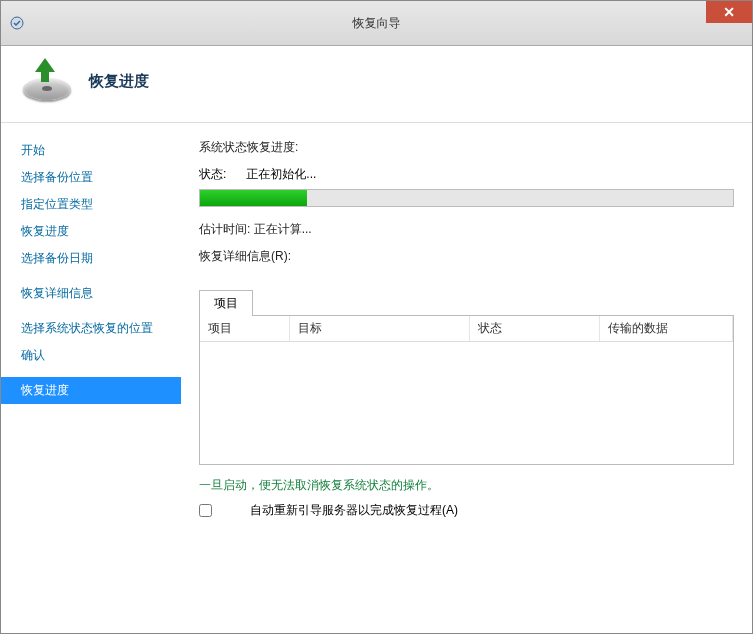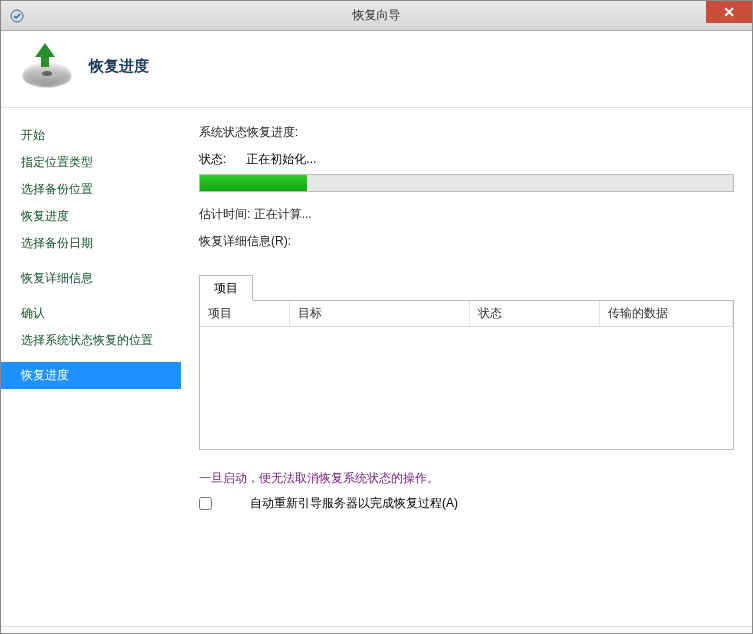--- a/index.html
+++ b/index.html
@@ -1,45 +1,45 @@
 <!DOCTYPE html>
 <html><head>
 <meta charset="utf-8">
 <style>
 * { box-sizing: border-box; margin: 0; padding: 0; }
 body { font-family: "Microsoft YaHei", "Segoe UI", sans-serif; font-size: 12px; background: #fff; width: 753px; height: 634px; overflow: hidden; border: 1px solid #888; }
-.titlebar { height: 30px; background: linear-gradient(#e8e8e8,#d8d8d8); display: flex; align-items: center; justify-content: center; position: relative; border-bottom: 1px solid #aaa; }
+.titlebar { height: 45px; background: linear-gradient(#e8e8e8,#d8d8d8); display: flex; align-items: center; justify-content: center; position: relative; border-bottom: 1px solid #aaa; }
 .titlebar-icon { position: absolute; left: 8px; width: 16px; height: 16px; }
 .titlebar-title { font-size: 12px; color: #333; }
 .close-btn { position: absolute; right: 0; top: 0; width: 46px; height: 22px; background: #c94f3a; color: #fff; display: flex; align-items: center; justify-content: center; font-size: 14px; font-weight: bold; cursor: pointer; }
 .header { display: flex; align-items: center; padding: 14px 18px 20px; border-bottom: 1px solid #ddd; }
 .header-icon { width: 56px; height: 42px; margin-right: 14px; position: relative; }
 .disc { width: 48px; height: 22px; border-radius: 50%/50%; background: linear-gradient(#ddd,#999); position: absolute; bottom: 2px; left: 4px; box-shadow: inset 0 2px 4px rgba(255,255,255,.6), 0 2px 2px rgba(0,0,0,.4); }
 .disc::after { content:""; position:absolute; width:10px; height:5px; border-radius:50%; background:#666; top:8px; left:19px; }
 .arrow-up { position: absolute; left: 16px; top: -2px; width: 0; height: 0; border-left: 10px solid transparent; border-right: 10px solid transparent; border-bottom: 14px solid #2a8f2a; }
 .arrow-stem { position: absolute; left: 22px; top: 10px; width: 8px; height: 12px; background: #2a8f2a; }
 .header-title { font-size: 15px; font-weight: bold; color: #1a3a5a; }
 .body { display: flex; height: 518px; }
 .sidebar { width: 180px; padding-top: 14px; }
-.sidebar-item { padding: 5px 20px; color: #14532d; cursor: pointer; font-size: 12px; }
+.sidebar-item { padding: 5px 20px; color: #0369a1; cursor: pointer; font-size: 12px; }
 .sidebar-item.active { background: #1e90ff; color: #fff; }
 .sidebar-gap { height: 8px; }
 .main { flex: 1; padding: 16px 18px 10px 18px; }
 .row-label { margin-bottom: 10px; color: #222; }
 .status-row { margin-bottom: 6px; }
 .status-label { display: inline-block; width: 44px; }
 .progress-bar { width: 100%; height: 18px; border: 1px solid #bcbcbc; background: #e6e6e6; margin-bottom: 14px; position: relative; }
 .progress-fill { position: absolute; left: 0; top: 0; bottom: 0; width: 20%; background: linear-gradient(#2fcf2f,#0aa60a); }
 .tabs { margin-top: 24px; }
 .tab { display: inline-block; padding: 4px 14px; border: 1px solid #bbb; border-bottom: none; background: #fff; position: relative; top: 1px; z-index: 2; }
 .table-wrap { border: 1px solid #bbb; height: 150px; background: #fff; }
 .table-head { display: flex; border-bottom: 1px solid #ddd; background: #fff; }
 .th { padding: 4px 8px; border-right: 1px solid #e5e5e5; font-size: 12px; color: #333; }
 .th1 { width: 90px; } .th2 { width: 180px; } .th3 { width: 130px; } .th4 { flex: 1; }
-.warn { margin-top: 20px; font-size: 12px; color: #701a75; }
+.warn { margin-top: 12px; font-size: 12px; color: #15803d; }
 .chk-row { margin-top: 8px; display: flex; align-items: center; gap: 32px; }
 .chk-row input { margin-right: 6px; }
 .footer { display: flex; justify-content: flex-end; padding: 14px 24px; gap: 10px; border-top: 1px solid #ddd; }
 </style>
 </head>
 <body>
 
 <div class="titlebar">
   <span class="titlebar-icon">
     <svg viewBox="0 0 16 16">
@@ -56,29 +56,29 @@
     <div class="disc"></div>
     <div class="arrow-stem"></div>
     <div class="arrow-up"></div>
   </div>
   <div class="header-title">恢复进度</div>
 </div>
 
 <div class="body">
   <div class="sidebar">
     <div class="sidebar-item">开始</div>
+    <div class="sidebar-item">选择备份位置</div>
     <div class="sidebar-item">指定位置类型</div>
-    <div class="sidebar-item">选择备份位置</div>
     <div class="sidebar-item">恢复进度</div>
     <div class="sidebar-item">选择备份日期</div>
     <div class="sidebar-gap"></div>
     <div class="sidebar-item">恢复详细信息</div>
     <div class="sidebar-gap"></div>
+    <div class="sidebar-item">选择系统状态恢复的位置</div>
     <div class="sidebar-item">确认</div>
-    <div class="sidebar-item">选择系统状态恢复的位置</div>
     <div class="sidebar-gap"></div>
     <div class="sidebar-item active">恢复进度</div>
   </div>
 
   <div class="main">
     <div class="row-label">系统状态恢复进度:</div>
     <div class="status-row">
       <span class="status-label">状态:</span>
       <span>正在初始化...</span>
     </div>

